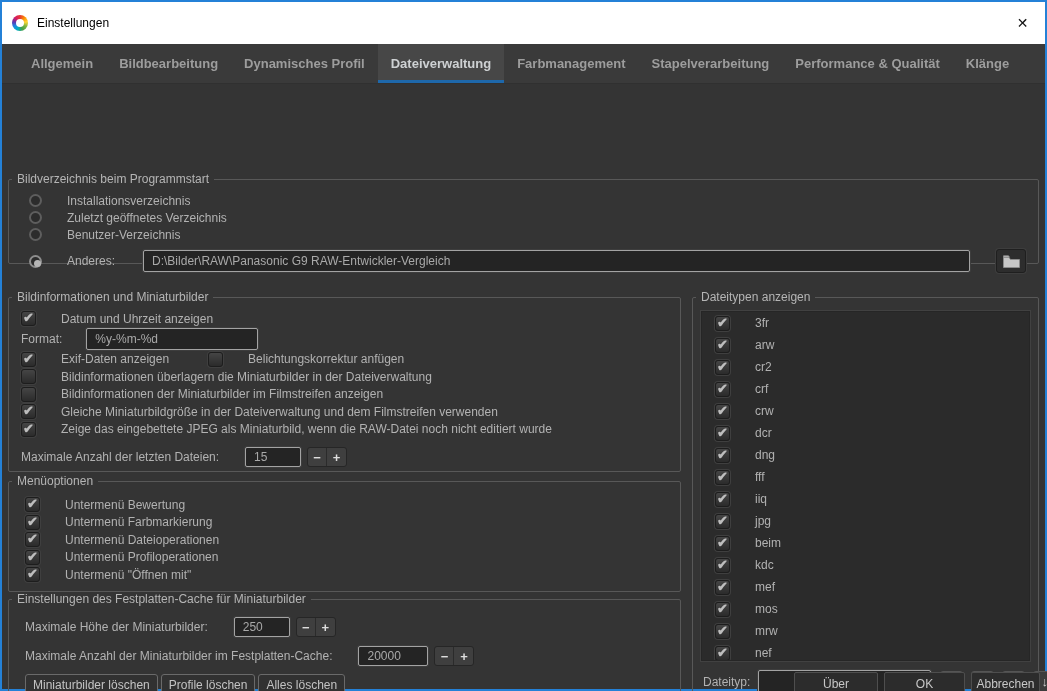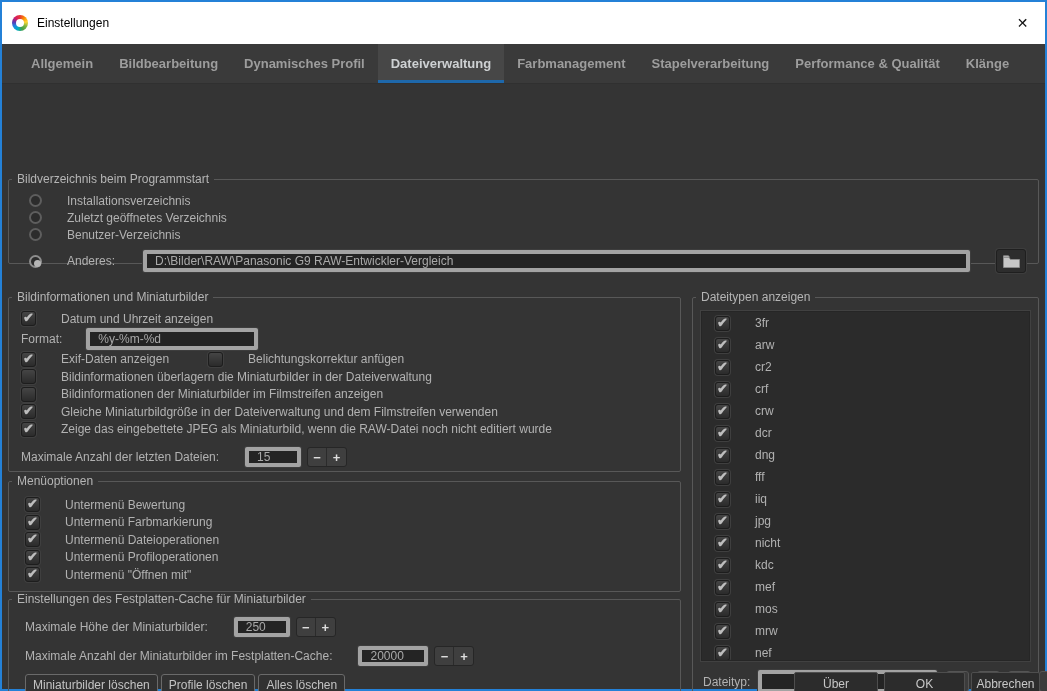--- a/index.html
+++ b/index.html
@@ -72,21 +72,21 @@
     background:#2c2c2c;border:2px solid #5e5e5e;
   }
   .radio.checked{border-color:#8d8d8d;}
   .radio.checked::after{
     content:"";position:absolute;left:3px;top:3px;width:7px;height:7px;
     border-radius:50%;background:#b5b5b5;
   }
   .row{display:flex;align-items:center;gap:16px;}
   .row .lbl{margin-left:9px;}
   input.field{
-    background:#242424;border:4px solid #a3a3a3;box-shadow:0 0 0 1px #3d3d3d;
+    background:#242424;border:1px solid #a3a3a3;box-shadow:0 0 0 1px #3d3d3d;
     border-radius:2px;color:#a9a9a9;font-family:"Liberation Sans",sans-serif;
     font-size:12px;height:22px;padding:0 8px;outline:none;
   }
   .spin{display:flex;align-items:center;}
   .spin input{width:56px;height:20px;}
   .spin .spin-btns{
     display:flex;margin-left:6px;background:#3f3f3f;border:1px solid #262626;
     border-radius:3px;overflow:hidden;height:20px;
   }
   .spin .spin-btns .sbtn{
@@ -347,21 +347,21 @@
         <div class="row">
             <span class="checkbox checked"></span>
             <span class="lbl txt">iiq</span>
           </div>
         <div class="row">
             <span class="checkbox checked"></span>
             <span class="lbl txt">jpg</span>
           </div>
         <div class="row">
             <span class="checkbox checked"></span>
-            <span class="lbl txt">nicht</span>
+            <span class="lbl txt">beim</span>
           </div>
         <div class="row">
             <span class="checkbox checked"></span>
             <span class="lbl txt">kdc</span>
           </div>
         <div class="row">
             <span class="checkbox checked"></span>
             <span class="lbl txt">mef</span>
           </div>
         <div class="row">

